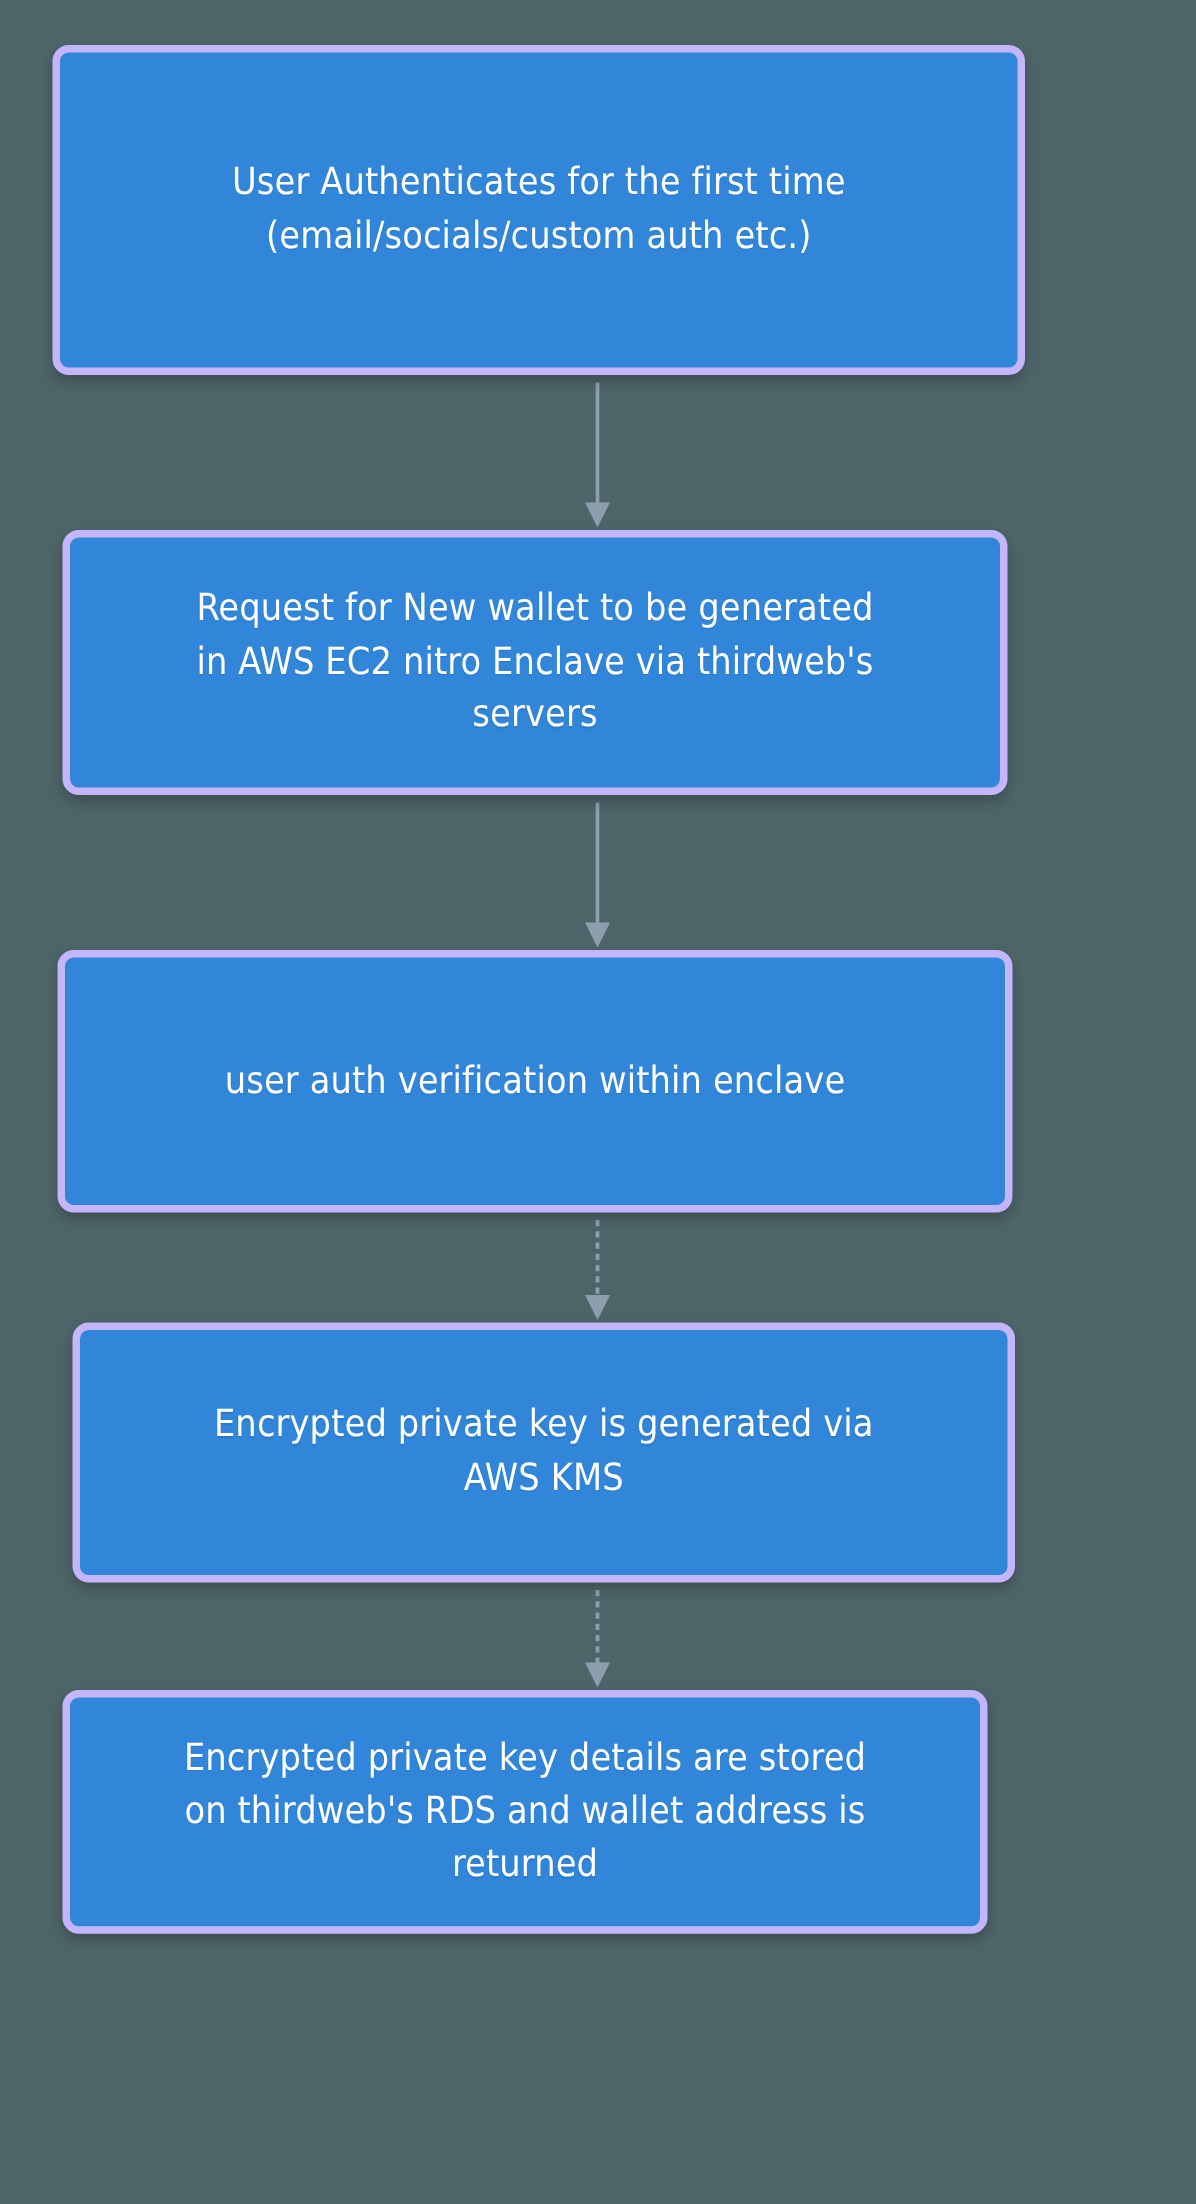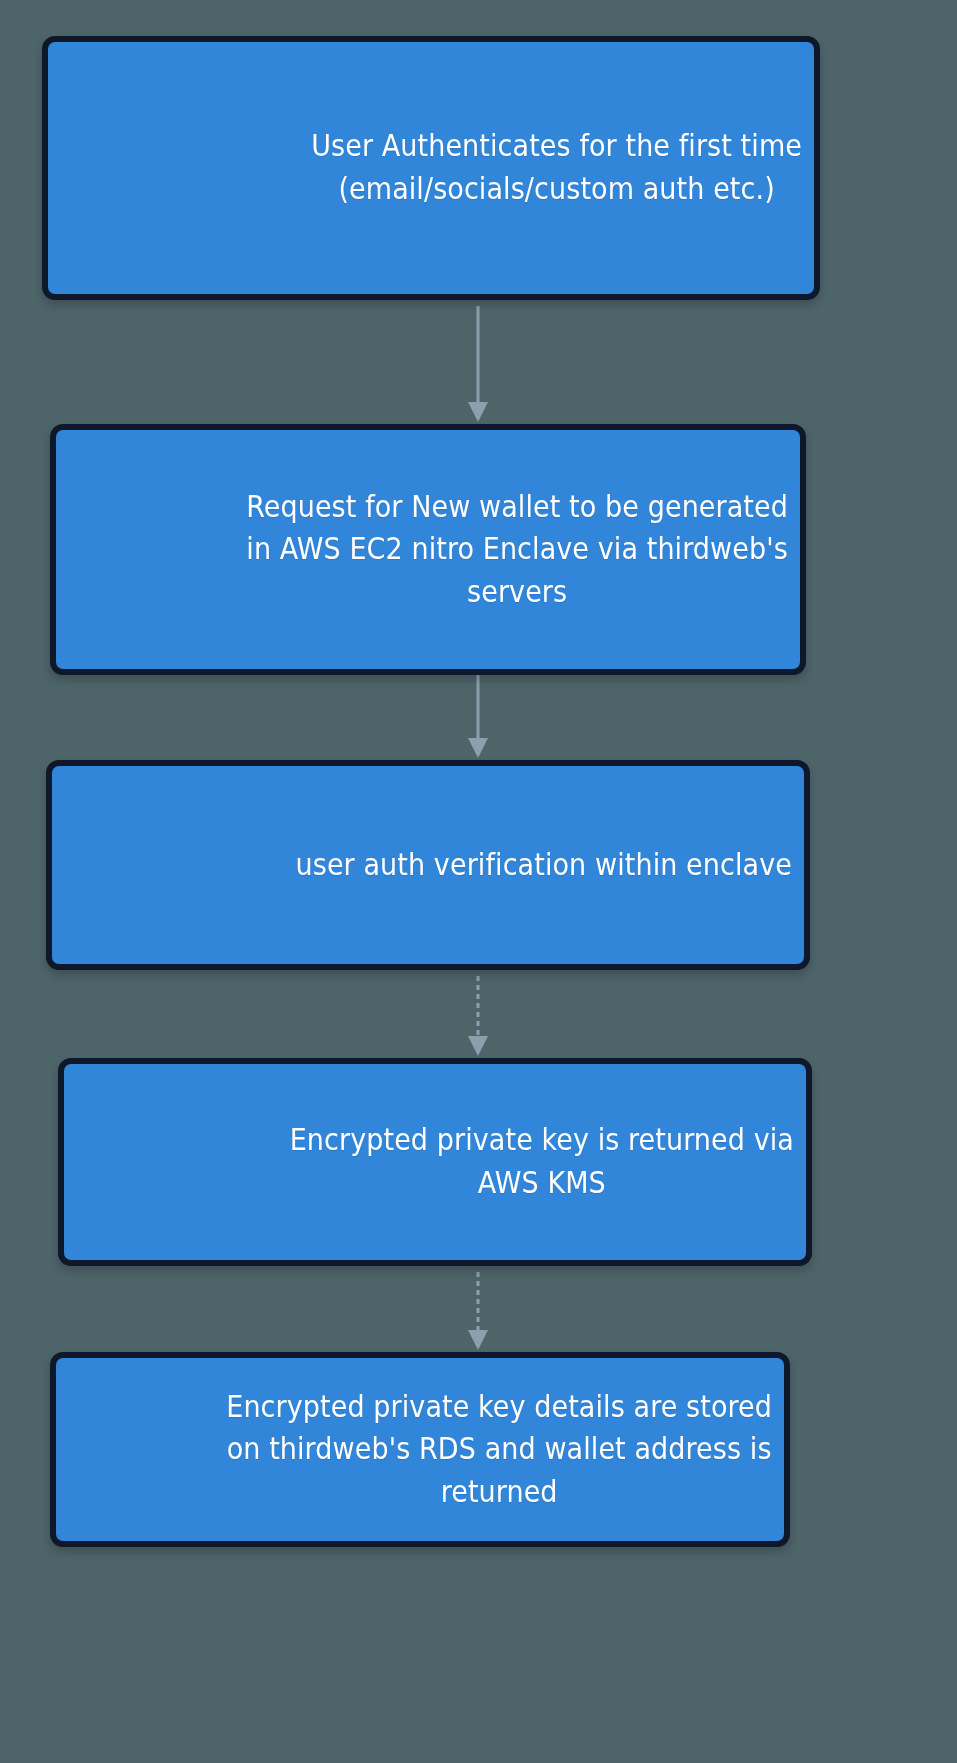--- a/index.html
+++ b/index.html
@@ -18,43 +18,43 @@
   #flow-canvas {
     position: relative;
     width: 957px;
     height: 1763px;
   }
 
   .node {
     position: absolute;
     box-sizing: border-box;
     background: #3186d9;
-    border: 6px solid #0f172a;
+    border: 6px solid #c4b5fd;
     border-radius: 13px;
     box-shadow: 0 5px 9px rgba(0,0,0,0.20);
     display: flex;
     align-items: center;
-    justify-content: flex-end;
+    justify-content: center;
     padding: 4px 12px;
   }
 
   .node-label {
     color: #ffffff;
     font-size: 30px;
     line-height: 1.42;
     text-align: center;
     letter-spacing: 0.1px;
     white-space: pre-line;
     font-weight: 400;
     text-shadow: 0 1px 1px rgba(0,0,0,0.10);
   }
 
   
   #node-1 { left: 42px;  top: 36px;   width: 778px; height: 264px; }
-  #node-2 { left: 50px;  top: 424px;  width: 756px; height: 251px; }
+  #node-2 { left: 50px;  top: 424px;  width: 756px; height: 212px; }
   #node-3 { left: 46px;  top: 760px;  width: 764px; height: 210px; }
   #node-4 { left: 58px;  top: 1058px; width: 754px; height: 208px; }
   #node-5 { left: 50px;  top: 1352px; width: 740px; height: 195px; }
 
   .edge {
     position: absolute;
     left: 0;
     top: 0;
     width: 957px;
     height: 1763px;
@@ -110,21 +110,21 @@
     <div class="node-label">Request for New wallet to be generated
 in AWS EC2 nitro Enclave via thirdweb's
 servers</div>
   </div>
 
   <div class="node" id="node-3">
     <div class="node-label">user auth verification within enclave</div>
   </div>
 
   <div class="node" id="node-4">
-    <div class="node-label">Encrypted private key is returned via
+    <div class="node-label">Encrypted private key is generated via
 AWS KMS</div>
   </div>
 
   <div class="node" id="node-5">
     <div class="node-label">Encrypted private key details are stored
 on thirdweb's RDS and wallet address is
 returned</div>
   </div>
 
 </div>

